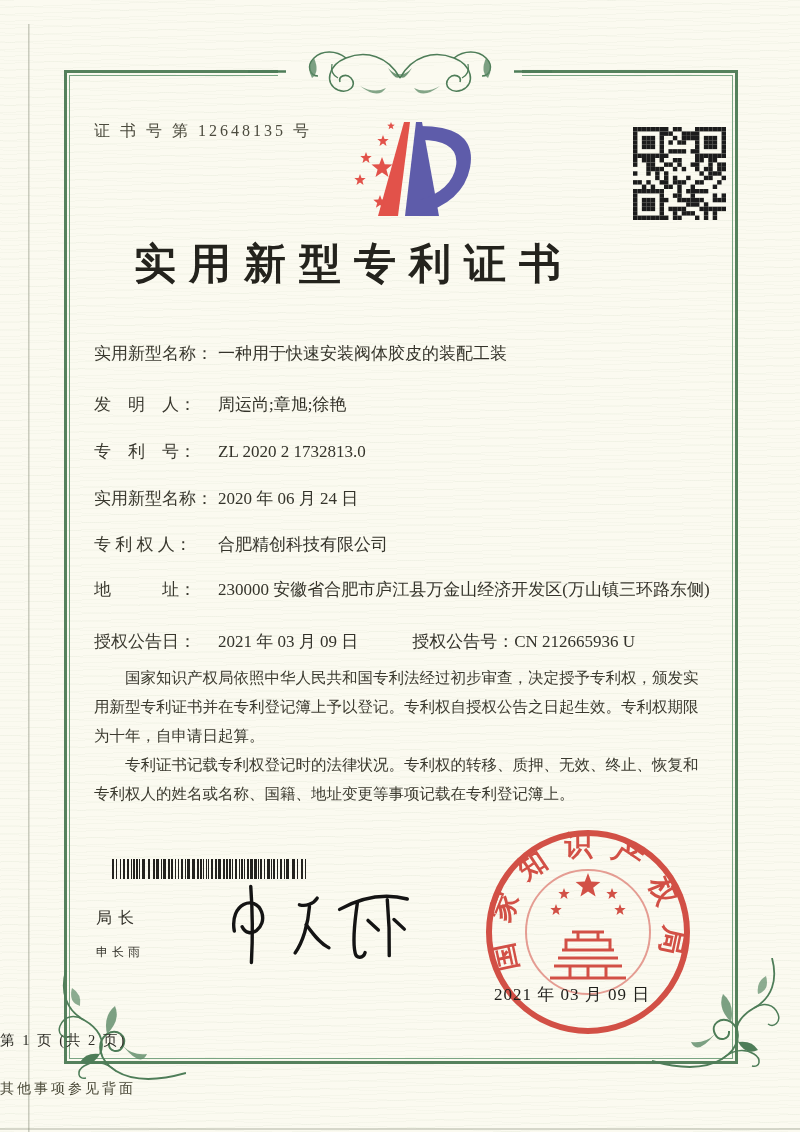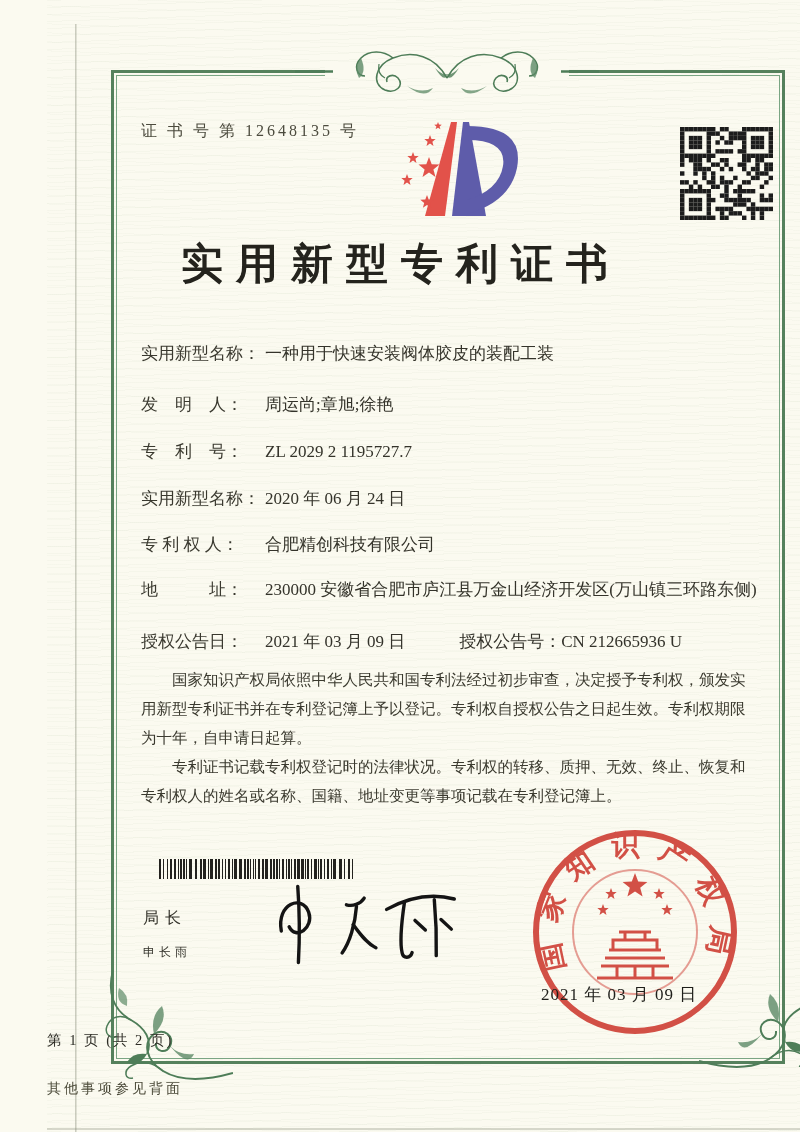--- a/index.html
+++ b/index.html
@@ -2,37 +2,37 @@
 <html><head>
 <meta charset="utf-8">
 <style>
   html,body{margin:0;padding:0;}
   body{width:800px;height:1132px;background:#fbfaf0;position:relative;overflow:hidden;
        font-family:"Liberation Serif","DejaVu Serif",serif;color:#33322a;}
   .page{position:absolute;inset:0;
     background:
       repeating-linear-gradient(178deg, rgba(140,165,125,0.05) 0 1px, transparent 1px 7px),
       repeating-linear-gradient(2deg, rgba(140,165,125,0.04) 0 1px, transparent 1px 9px),
-      #fbfaf0; margin-left: 47px;}
+      #fbfaf0;}
   .scan-edge-left{position:absolute;left:28px;top:24px;width:2px;height:1108px;
       background:linear-gradient(90deg,rgba(120,125,105,0.45),rgba(120,125,105,0.12));}
   .scan-edge-bottom{position:absolute;left:0;bottom:2px;width:800px;height:2px;background:rgba(120,125,105,0.28);}
   .frame{position:absolute;left:64px;top:70px;width:668px;height:988px;border:3px solid #55815c;}
   .frame-inner{position:absolute;inset:2px;border:1px solid #7aa583;}
   .abs{position:absolute;}
   .cert-no{left:94px;top:121px;font-size:16px;letter-spacing:3px;color:#4c4b3e;}
   .title{left:0;top:236px;width:695px;text-align:center;font-size:42px;letter-spacing:13px;
          padding-left:13px;box-sizing:border-box;color:#24231d;font-weight:600;}
   .frow{left:94px;width:616px;font-size:17px;display:flex;align-items:flex-start;line-height:24px;}
   .flabel{flex:0 0 124px;white-space:nowrap;color:#3a392f;}
   .fvalue{flex:1;color:#34332a;}
   .r1{top:342px}.r2{top:393px}.r3{top:440px}.r4{top:487px}.r5{top:533px}.r6{top:578px}.r7{top:630px}
   .pair2{margin-left:54px;white-space:nowrap;}
   .paras{left:94px;top:665px;width:614px;font-size:15.5px;line-height:29px;color:#3b3a2f;}
-  .paras p{margin:0;text-indent:2em;}
+  .paras p{margin:0;text-indent:2em;font-family:Liberation Mono, monospace;}
   .barcode{left:110px;top:859px;width:200px;height:20px;}
   .signer-title{left:96px;top:908px;font-size:16px;letter-spacing:6px;}
   .signer-name{left:96px;top:944px;font-size:12px;letter-spacing:4px;}
   .signature{left:222px;top:876px;}
   .seal{left:482px;top:826px;width:212px;height:212px;z-index:5;opacity:0.92;}
   .seal-date{left:494px;top:983px;font-size:17px;letter-spacing:1px;color:#1f1f1b;z-index:6;}
   .footer{left:0;top:1031px;width:800px;text-align:left;font-size:14.5px;color:#2e2d26;letter-spacing:2px;}
   .back-note{left:0;top:1080px;width:740px;text-align:left;font-size:14px;color:#4a4938;letter-spacing:3px;}
   .topornament{left:248px;top:42px;}
   .flo-bl{left:36px;top:970px;}
@@ -344,21 +344,21 @@
   <div class="abs frow r1">
     <span class="flabel">实用新型名称：</span>
     <span class="fvalue">一种用于快速安装阀体胶皮的装配工装</span>
   </div>
   <div class="abs frow r2">
     <span class="flabel">发　明　人：</span>
     <span class="fvalue">周运尚;章旭;徐艳</span>
   </div>
   <div class="abs frow r3">
     <span class="flabel">专　利　号：</span>
-    <span class="fvalue">ZL 2029 2 1195727.7</span>
+    <span class="fvalue">ZL 2020 2 1732813.0</span>
   </div>
   <div class="abs frow r4">
     <span class="flabel">实用新型名称：</span>
     <span class="fvalue">2020 年 06 月 24 日</span>
   </div>
   <div class="abs frow r5">
     <span class="flabel">专 利 权 人：</span>
     <span class="fvalue">合肥精创科技有限公司</span>
   </div>
   <div class="abs frow r6">

